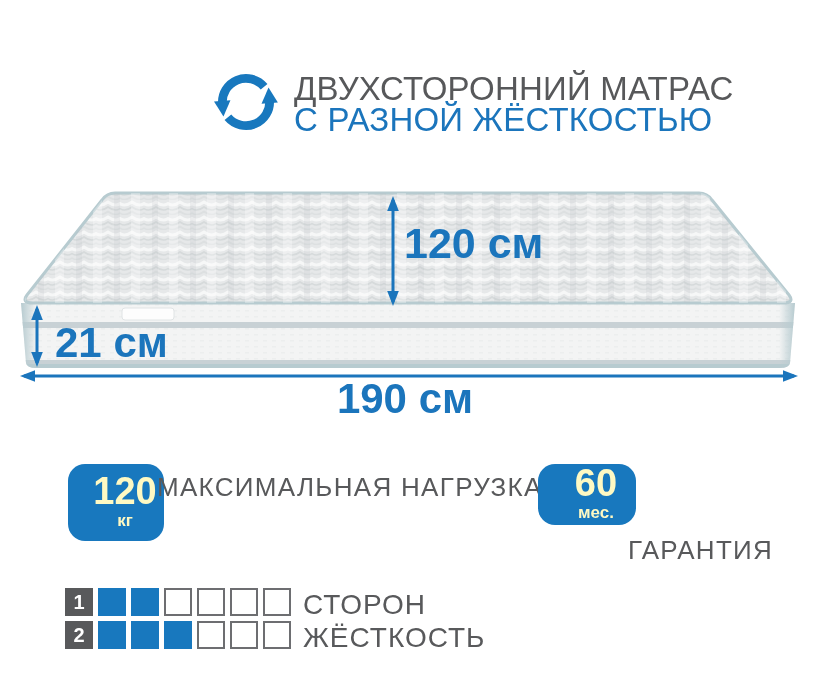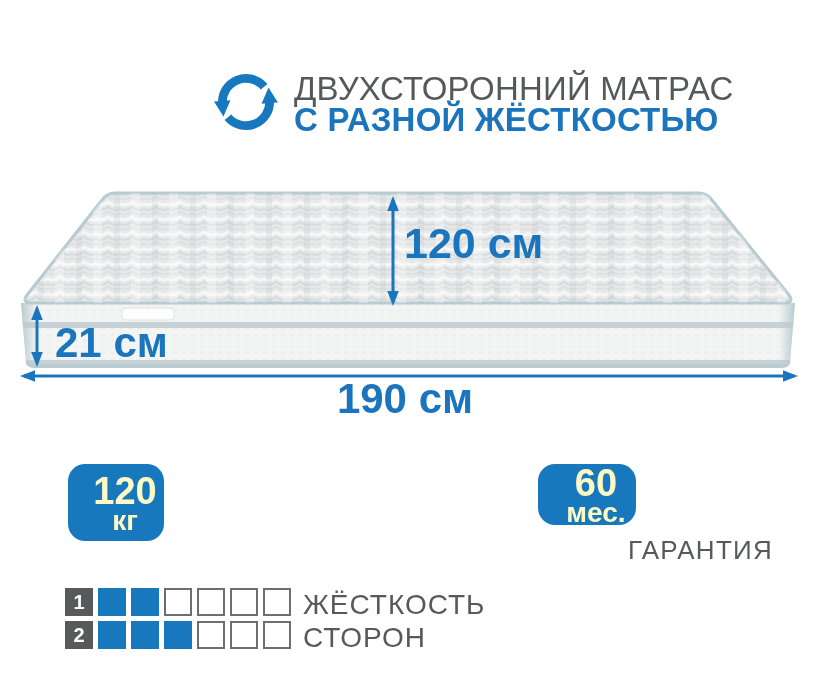--- a/index.html
+++ b/index.html
@@ -6,33 +6,33 @@
   body{
     width:816px;height:700px;position:relative;background:#ffffff;
     font-family:"Liberation Sans",sans-serif;overflow:hidden;
     --accent:#1878be; --dim-blue:#1b75bc; --gray:#58595b; --sq-border:#6d6e71;
   }
   .abs{position:absolute;}
 
   
   .hdr-icon{left:210px;top:66px;width:72px;height:72px;}
   .hdr-title{left:294px;top:70px;font-size:33px;font-weight:400;color:#57585a;letter-spacing:0.2px;white-space:nowrap;}
-  .hdr-sub{left:294px;top:101px;font-size:33px;font-weight:700;color:var(--dim-blue);letter-spacing:0.2px;white-space:nowrap;}
+  .hdr-sub{left:294px;top:101px;font-size:33px;font-weight:400;color:var(--dim-blue);letter-spacing:0.2px;white-space:nowrap;}
 
   
   .scene{left:0;top:170px;width:816px;height:260px;}
   .dim-text{font-weight:700;fill:var(--dim-blue);font-family:"Liberation Sans",sans-serif;}
 
   
   .badge{background:var(--accent);border-radius:17px;color:#fef9c3;text-align:center;
          display:flex;flex-direction:column;align-items:center;justify-content:center;padding-left:18px;}
   .badge-1{left:68px;top:464px;width:78px;height:77px;}
   .badge-2{left:538px;top:464px;width:80px;height:61px;}
   .badge-val{font-size:38px;font-weight:700;line-height:36px;}
-  .badge-unit{font-size:28px;font-weight:700;line-height:23px;}
+  .badge-unit{font-size:17px;font-weight:700;line-height:23px;}
   .feat-label{color:var(--gray);font-size:26px;line-height:28px;letter-spacing:1.3px;white-space:nowrap;}
   .feat-label-1{left:157px;top:473px;}
   .feat-label-2{left:628px;top:488px;margin-top:48px;}
 
   
   .firmness{left:65px;top:588px;display:flex;flex-direction:column;gap:5px;}
   .fr-row{display:flex;gap:5px;}
   .fr-label{width:28px;height:28px;background:var(--gray);color:#fff;font-size:20px;font-weight:700;
             display:flex;align-items:center;justify-content:center;}
   .fr-cells{display:flex;gap:5px;}
@@ -123,20 +123,21 @@
     <polygon points="798,206 783,200.2 783,211.8" fill="#1b75bc"></polygon>
     <text class="dim-text" x="405" y="243" font-size="42" text-anchor="middle">190 см</text>
   </g>
 </svg>
 
 <div class="abs badge badge-1">
   <div class="badge-val">120</div>
   <div class="badge-unit">кг</div>
 </div>
 <div class="abs feat-label feat-label-1">
+  <div>МАКСИМАЛЬНАЯ НАГРУЗКА</div>
 </div>
 
 <div class="abs badge badge-2">
   <div class="badge-val">60</div>
   <div class="badge-unit">мес.</div>
 </div>
 <div class="abs feat-label feat-label-2">ГАРАНТИЯ</div>
 
 <div class="abs firmness">
   <div class="fr-row">
@@ -156,15 +157,15 @@
         <div class="fr-cell filled"></div>
         <div class="fr-cell filled"></div>
         <div class="fr-cell filled"></div>
         <div class="fr-cell empty"></div>
         <div class="fr-cell empty"></div>
         <div class="fr-cell empty"></div>
       </div>
   </div>
 </div>
 <div class="abs firm-label">
+  <div>СТОРОН</div>
   <div>ЖЁСТКОСТЬ</div>
-  <div>СТОРОН</div>
 </div>
 
 </body></html>

